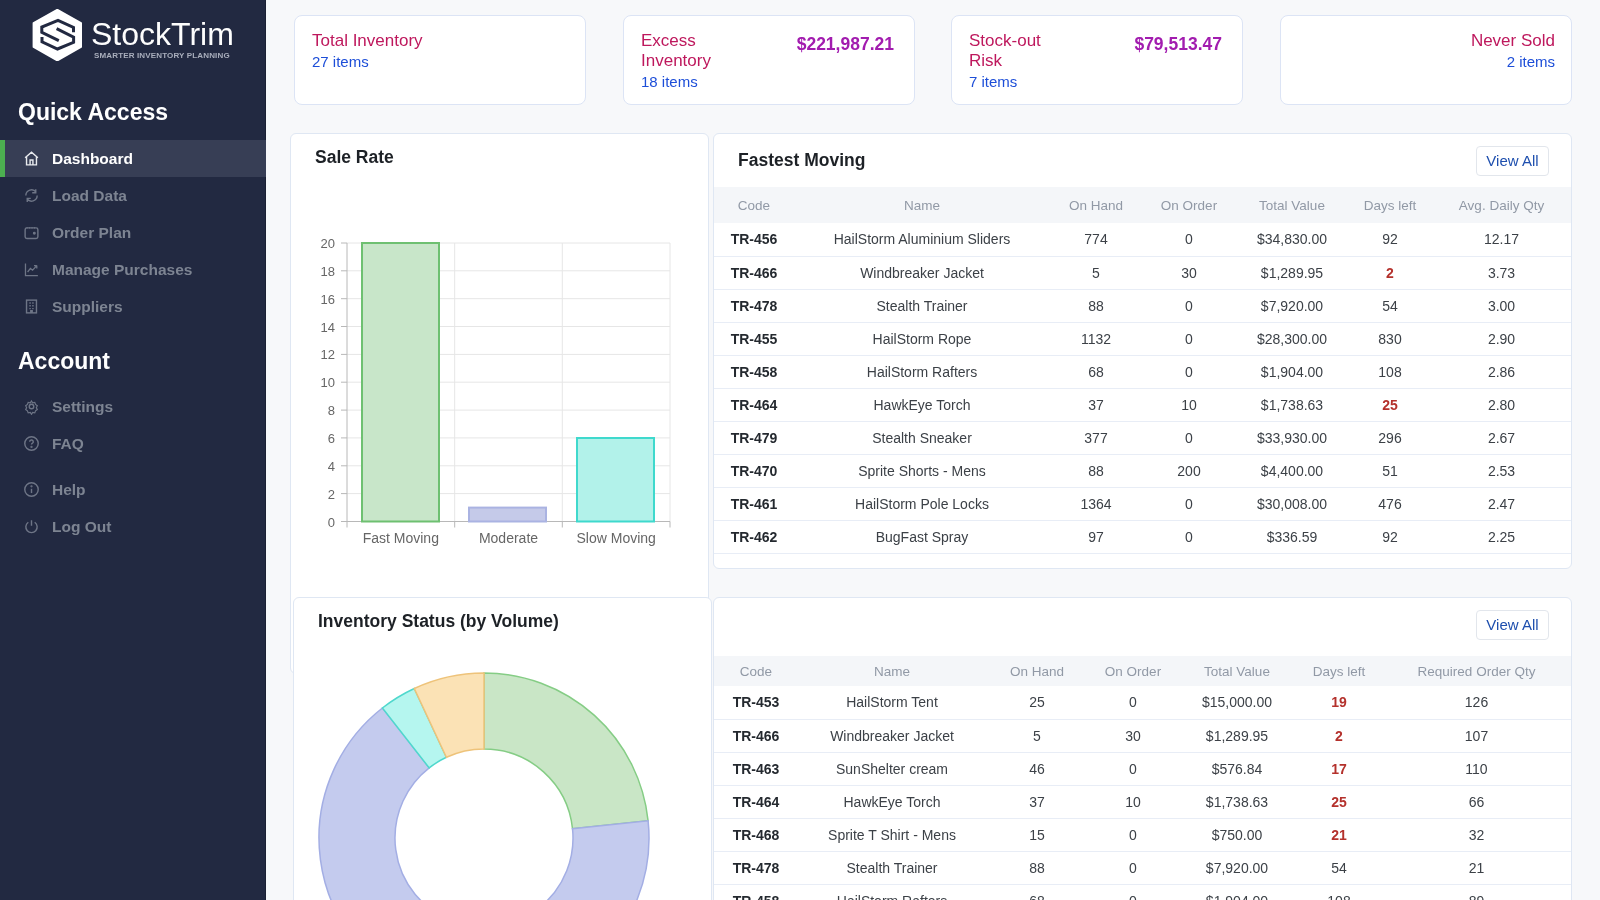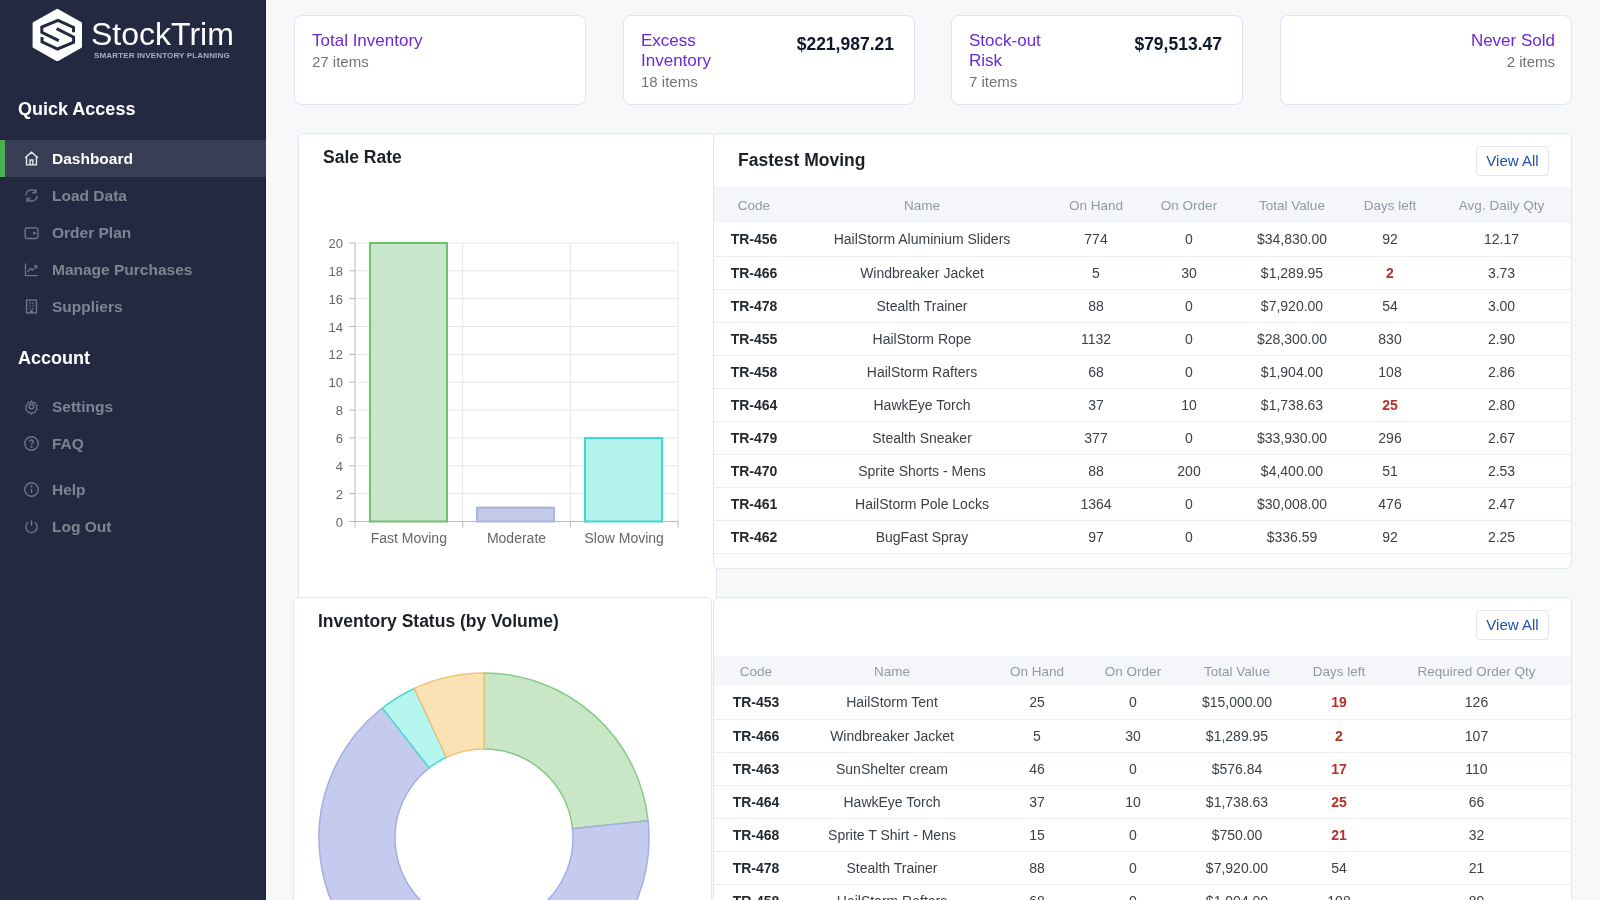--- a/index.html
+++ b/index.html
@@ -3,32 +3,32 @@
 <meta charset="utf-8">
 <style>
 * { margin:0; padding:0; box-sizing:border-box; }
 html,body { width:1600px; height:900px; overflow:hidden; font-family:"Liberation Sans", sans-serif; background:#f7f8fa; }
 .abs { position:absolute; }
 
 #sidebar { left:0; top:0; width:266px; height:900px; background:#222941; border-right:1px solid #1a2033; }
 #logo { position:absolute; left:32px; top:9px; }
 #brand { position:absolute; left:91px; top:16px; color:#fdfdfd; font-size:32px; font-weight:400; }
 #brandsub { position:absolute; left:94px; top:51px; color:#a9aebc; font-size:8px; font-weight:700; letter-spacing:0.15px; }
-.navhead { position:absolute; left:18px; color:#fff; font-size:18px; font-weight:700; }
+.navhead { position:absolute; left:18px; color:#fff; font-size:23px; font-weight:700; }
 .navitem { position:absolute; left:0; width:266px; height:37px; display:flex; align-items:center; color:#7d8492; font-size:15.5px; font-weight:700; }
 .navitem svg { position:absolute; left:23px; width:17px; height:17px; }
 .navitem span { position:absolute; left:52px; }
 .navitem.active { background:#373e55; color:#fff; border-left:5px solid #4caf50; height:37px; }
 .navitem.active svg { left:18px; }
 .navitem.active span { left:47px; }
 
 .card { position:absolute; top:15px; width:292px; height:90px; background:#fff; border:1px solid #dce4f5; border-radius:8px; padding:15px 16px 0 17px; }
-.card h3 { font-size:17px; font-weight:400; color:#6d28d9; line-height:20px; }
-.card .sub { font-size:15px; color:#737373; margin-top:2px; }
-.card .money { position:absolute; right:20px; top:18px; color:#0f172a; font-size:17.5px; font-weight:700; }
+.card h3 { font-size:17px; font-weight:400; color:#be185d; line-height:20px; }
+.card .sub { font-size:15px; color:#1d4ed8; margin-top:2px; }
+.card .money { position:absolute; right:20px; top:18px; color:#a21caf; font-size:17.5px; font-weight:700; }
 
 .panel { position:absolute; background:#fff; border:1px solid #dfe7f3; border-radius:6px; }
 .ptitle { position:absolute; left:24px; font-size:17.5px; font-weight:700; color:#1d2126; }
 .viewall { position:absolute; right:22px; top:12px; width:73px; height:30px; background:#fff; border:1px solid #e2e6ec; border-radius:4px; color:#1e4fae; font-size:15px; text-align:center; line-height:28px; }
 
 table { border-collapse:collapse; table-layout:fixed; width:857px; }
 th { height:36px; background:#f4f6f9; color:#9199a6; font-size:13.5px; font-weight:400;text-align:center; }
 td { height:33px; text-align:center; font-size:14px; color:#3c4147; border-bottom:1px solid #e8edf6; }
 table.t2 th { height:30px; }
 td.code { font-weight:700; color:#24292f; }
@@ -127,21 +127,21 @@
 <div class="card" style="left:951px;">
   <h3>Stock-out<br>Risk</h3>
   <div class="sub">7 items</div>
   <div class="money">$79,513.47</div>
 </div>
 <div class="card" style="left:1280px;text-align:right;">
   <h3>Never Sold</h3>
   <div class="sub">2 items</div>
 </div>
 
-<div class="panel" style="left:298px; top:133px; width:419px; height:541px;">
+<div class="panel" style="left:290px; top:133px; width:419px; height:541px;">
   <div class="ptitle" style="top:146px; margin-top:-146px; position:static;"></div>
   <div class="ptitle" style="top:13px;">Sale Rate</div>
   <svg width="417" height="435" viewBox="0 0 417 435" style="position:absolute; left:0; top:0;">
 
     <g stroke="#e6e6e6" stroke-width="1">
       <line x1="56" y1="109" x2="379" y2="109"></line>
       <line x1="56" y1="136.8" x2="379" y2="136.8"></line>
       <line x1="56" y1="164.7" x2="379" y2="164.7"></line>
       <line x1="56" y1="192.5" x2="379" y2="192.5"></line>
       <line x1="56" y1="220.4" x2="379" y2="220.4"></line>

